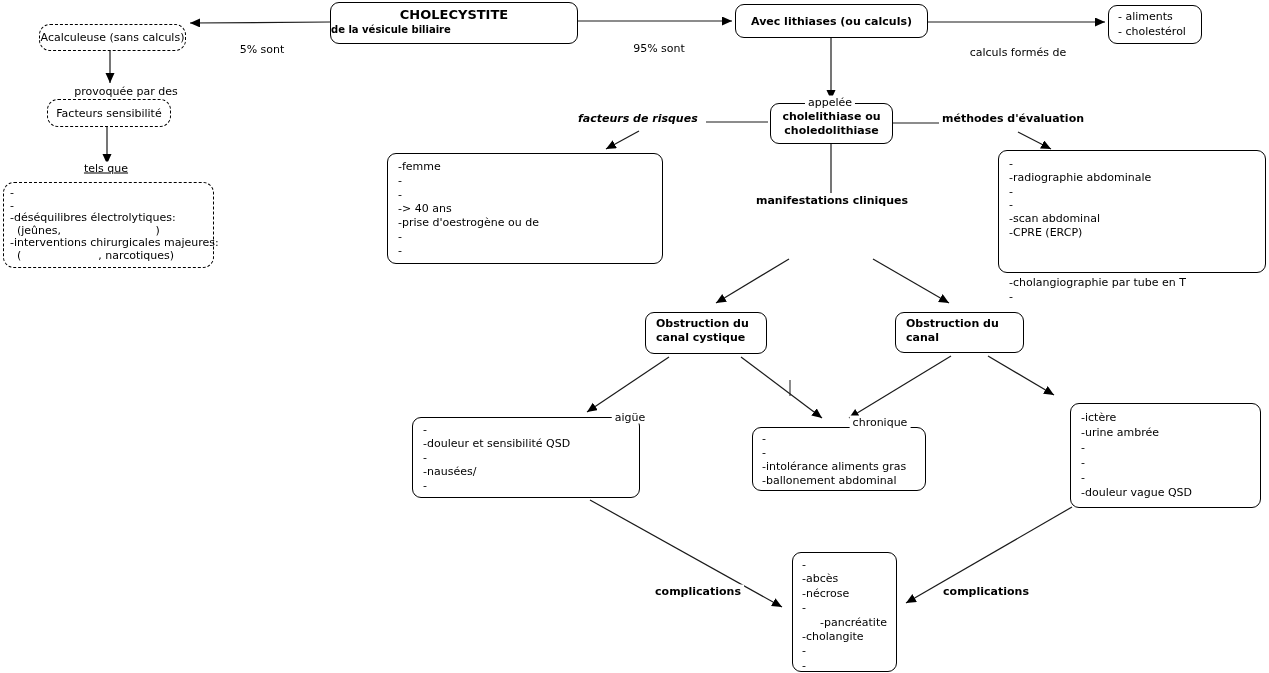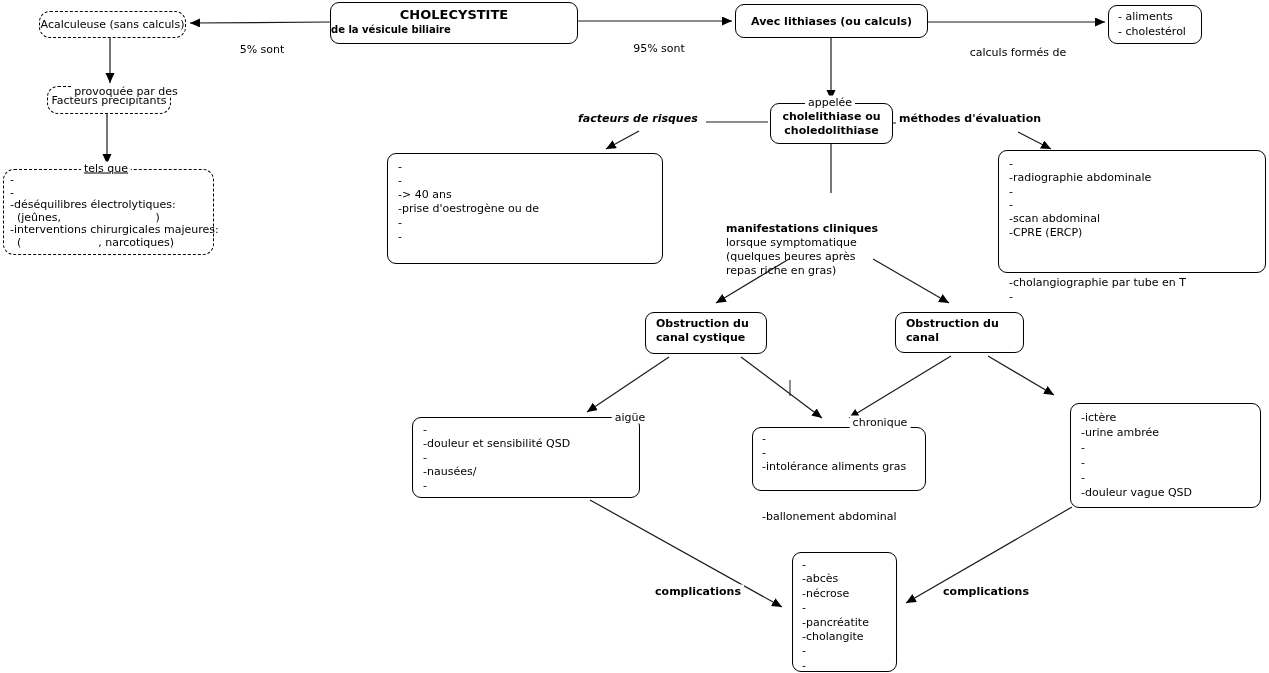--- a/index.html
+++ b/index.html
@@ -8,36 +8,36 @@
     background:#ffffff;color:#000000;
     font-family:"DejaVu Sans","Liberation Sans",sans-serif;
     font-size:11px;
   }
   #canvas{position:absolute;left:0;top:0;width:1269px;height:673px;}
   svg.wires{position:absolute;left:0;top:0;z-index:1;pointer-events:none;}
   .node{
     position:absolute;z-index:2;box-sizing:border-box;
     background:#ffffff;border:1px solid #000000;border-radius:9px;
   }
-  .node.dashed{border-style:dashed;border-radius:11px;}
+  .node.dashed{border-style:dashed;border-radius:11px;margin-top:13px;}
   .node.center{display:flex;flex-direction:column;align-items:center;justify-content:center;text-align:center;}
   .node.bold{font-weight:bold;}
   .list{padding:5px 9px;}
   .ln{white-space:pre;line-height:14px;}
   .edge-label{
     position:absolute;z-index:3;background:#ffffff;padding:0 3px;
     white-space:nowrap;line-height:13px;
   }
   .edge-label.bold{font-weight:bold;}
   .edge-label.anchored{transform:none;}
   .edge-label.centered{transform:translate(-50%,-50%);margin-top:33px;}
   #title-node .t1{font-weight:bold;font-size:13px;text-align:center;line-height:16px;}
   #title-node .t2{font-size:10px;text-align:left;padding-right:12px;line-height:14px;font-weight:bold;}
   #manifestations{
-    position:absolute;z-index:2;text-align:left;margin-top:28px;
+    position:absolute;z-index:2;text-align:center;
   }
   #manifestations .mtitle{font-weight:bold;line-height:14px;}
   #manifestations .ln{white-space:pre;line-height:14px;}
 </style>
 </head>
 <body>
 
 <div id="canvas">
 
   <svg class="wires" width="1269" height="673" viewBox="0 0 1269 673">
@@ -70,21 +70,21 @@
     </g>
   </svg>
 
   <div class="node dashed center" style="left:39px;top:11px;width:147px;height:27px;">
     <span>Acalculeuse (sans calculs)</span>
   </div>
 
   <div class="edge-label centered" style="left:126px;top:58px;">provoquée par des</div>
 
   <div class="node dashed center" style="left:47px;top:86px;width:124px;height:28px;">
-    <span>Facteurs précipitants</span>
+    <span>Facteurs sensibilité</span>
   </div>
 
   <div class="edge-label centered" style="left:106px;top:135px;text-decoration:underline;">tels que</div>
 
   <div class="node dashed list" style="left:3px;top:169px;width:211px;height:86px;padding:4px 6px;">
       <div class="ln" style="line-height: 12.6px;">-</div>
       <div class="ln" style="line-height: 12.6px;">-</div>
       <div class="ln" style="line-height: 12.6px;">-déséquilibres électrolytiques:</div>
       <div class="ln" style="line-height: 12.6px;">  (jeûnes,                           )</div>
       <div class="ln" style="line-height: 12.6px; text-align: center;">-interventions chirurgicales majeures:</div>
@@ -113,23 +113,24 @@
 
   <div class="edge-label centered" style="left:830px;top:69px;">appelée</div>
 
   <div class="node center bold" style="left:770px;top:103px;width:123px;height:41px;line-height:16px;">
       <div class="ln">cholelithiase ou</div>
       <div class="ln">choledolithiase</div>
     </div>
 
   <div class="edge-label bold anchored" style="left:575px;top:112px;font-style:italic;">facteurs de risques</div>
 
-  <div class="edge-label bold anchored" style="left:896px;top:112px;">méthodes d'évaluation</div>
+  <div class="edge-label bold anchored" style="left:939px;top:112px;">méthodes d'évaluation</div>
 
   <div class="node list" style="left:387px;top:153px;width:276px;height:111px;padding:6px 10px;">
+      <div class="ln" style="line-height: 14px;">-femme</div>
       <div class="ln" style="line-height: 14px;">-</div>
       <div class="ln" style="line-height: 14px;">-</div>
       <div class="ln" style="line-height: 14px;">-&gt; 40 ans</div>
       <div class="ln" style="line-height: 14px;">-prise d'oestrogène ou de</div>
       <div class="ln" style="line-height: 14px;">-</div>
       <div class="ln" style="line-height: 14px;">-</div>
     </div>
 
   <div class="node list" style="left:998px;top:150px;width:268px;height:123px;padding:6px 10px;">
       <div class="ln" style="line-height: 13.8px;">-</div>
@@ -137,25 +138,20 @@
       <div class="ln" style="line-height: 13.8px;">-</div>
       <div class="ln" style="line-height: 13.8px;">-</div>
       <div class="ln" style="line-height: 13.8px;">-scan abdominal</div>
       <div class="ln" style="line-height: 13.8px;">-CPRE (ERCP)</div>
       <div class="ln" style="line-height: 13.8px; margin-top: 36px;">-cholangiographie par tube en T</div>
       <div class="ln" style="line-height: 13.8px;">-</div>
     </div>
 
   <div id="manifestations" style="left:726px;top:194px;width:212px;">
     <div class="mtitle">manifestations cliniques</div>
-    <div>
-        <div class="ln" style="line-height: 14px;">lorsque symptomatique</div>
-        <div class="ln" style="line-height: 14px;">(quelques heures après</div>
-        <div class="ln" style="line-height: 14px;">repas riche en gras)</div>
-      </div>
   </div>
 
   <div class="node bold" style="left:645px;top:312px;width:122px;height:42px;padding:4px 0 0 10px;line-height:16px;">
       <div class="ln">Obstruction du</div>
       <div class="ln">canal cystique</div>
     </div>
 
   <div class="node bold" style="left:895px;top:312px;width:129px;height:41px;padding:4px 0 0 10px;line-height:16px;">
       <div class="ln">Obstruction du</div>
       <div class="ln">canal</div>
@@ -170,40 +166,40 @@
       <div class="ln" style="line-height: 14px;">-douleur et sensibilité QSD</div>
       <div class="ln" style="line-height: 14px;">-</div>
       <div class="ln" style="line-height: 14px;">-nausées/</div>
       <div class="ln" style="line-height: 14px;">-</div>
     </div>
 
   <div class="node list" style="left:752px;top:427px;width:174px;height:64px;padding:4px 9px;">
       <div class="ln" style="line-height: 14px;">-</div>
       <div class="ln" style="line-height: 14px;">-</div>
       <div class="ln" style="line-height: 14px;">-intolérance aliments gras</div>
-      <div class="ln" style="line-height: 14px; margin-top: 36px;">-ballonement abdominal</div>
+      <div class="ln" style="line-height: 14px;">-ballonement abdominal</div>
     </div>
 
   <div class="node list" style="left:1070px;top:403px;width:191px;height:105px;padding:6px 10px;">
       <div class="ln" style="line-height: 15px;">-ictère</div>
       <div class="ln" style="line-height: 15px;">-urine ambrée</div>
       <div class="ln" style="line-height: 15px;">-</div>
       <div class="ln" style="line-height: 15px;">-</div>
       <div class="ln" style="line-height: 15px;">-</div>
       <div class="ln" style="line-height: 15px;">-douleur vague QSD</div>
     </div>
 
   <div class="edge-label bold centered" style="left:698px;top:558px;">complications</div>
 
   <div class="edge-label bold centered" style="left:986px;top:558px;">complications</div>
 
   <div class="node list" style="left:792px;top:552px;width:105px;height:120px;padding:5px 9px;">
       <div class="ln" style="line-height: 14.4px;">-</div>
       <div class="ln" style="line-height: 14.4px;">-abcès</div>
       <div class="ln" style="line-height: 14.4px;">-nécrose</div>
       <div class="ln" style="line-height: 14.4px;">-</div>
-      <div class="ln" style="line-height: 14.4px;">-pancréatite</div>
+      <div class="ln" style="line-height: 14.4px; text-align: right;">-pancréatite</div>
       <div class="ln" style="line-height: 14.4px;">-cholangite</div>
       <div class="ln" style="line-height: 14.4px;">-</div>
       <div class="ln" style="line-height: 14.4px;">-</div>
     </div>
 
 </div>
 
 </body></html>

